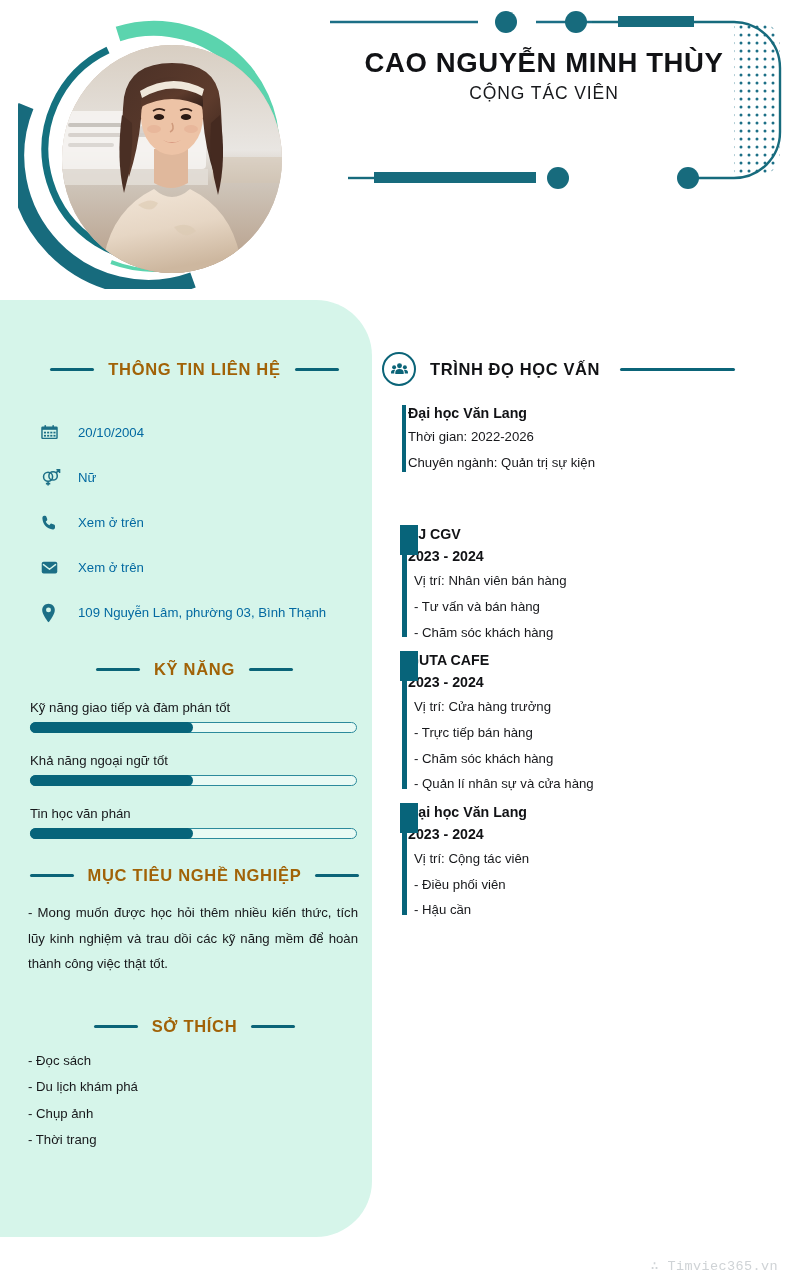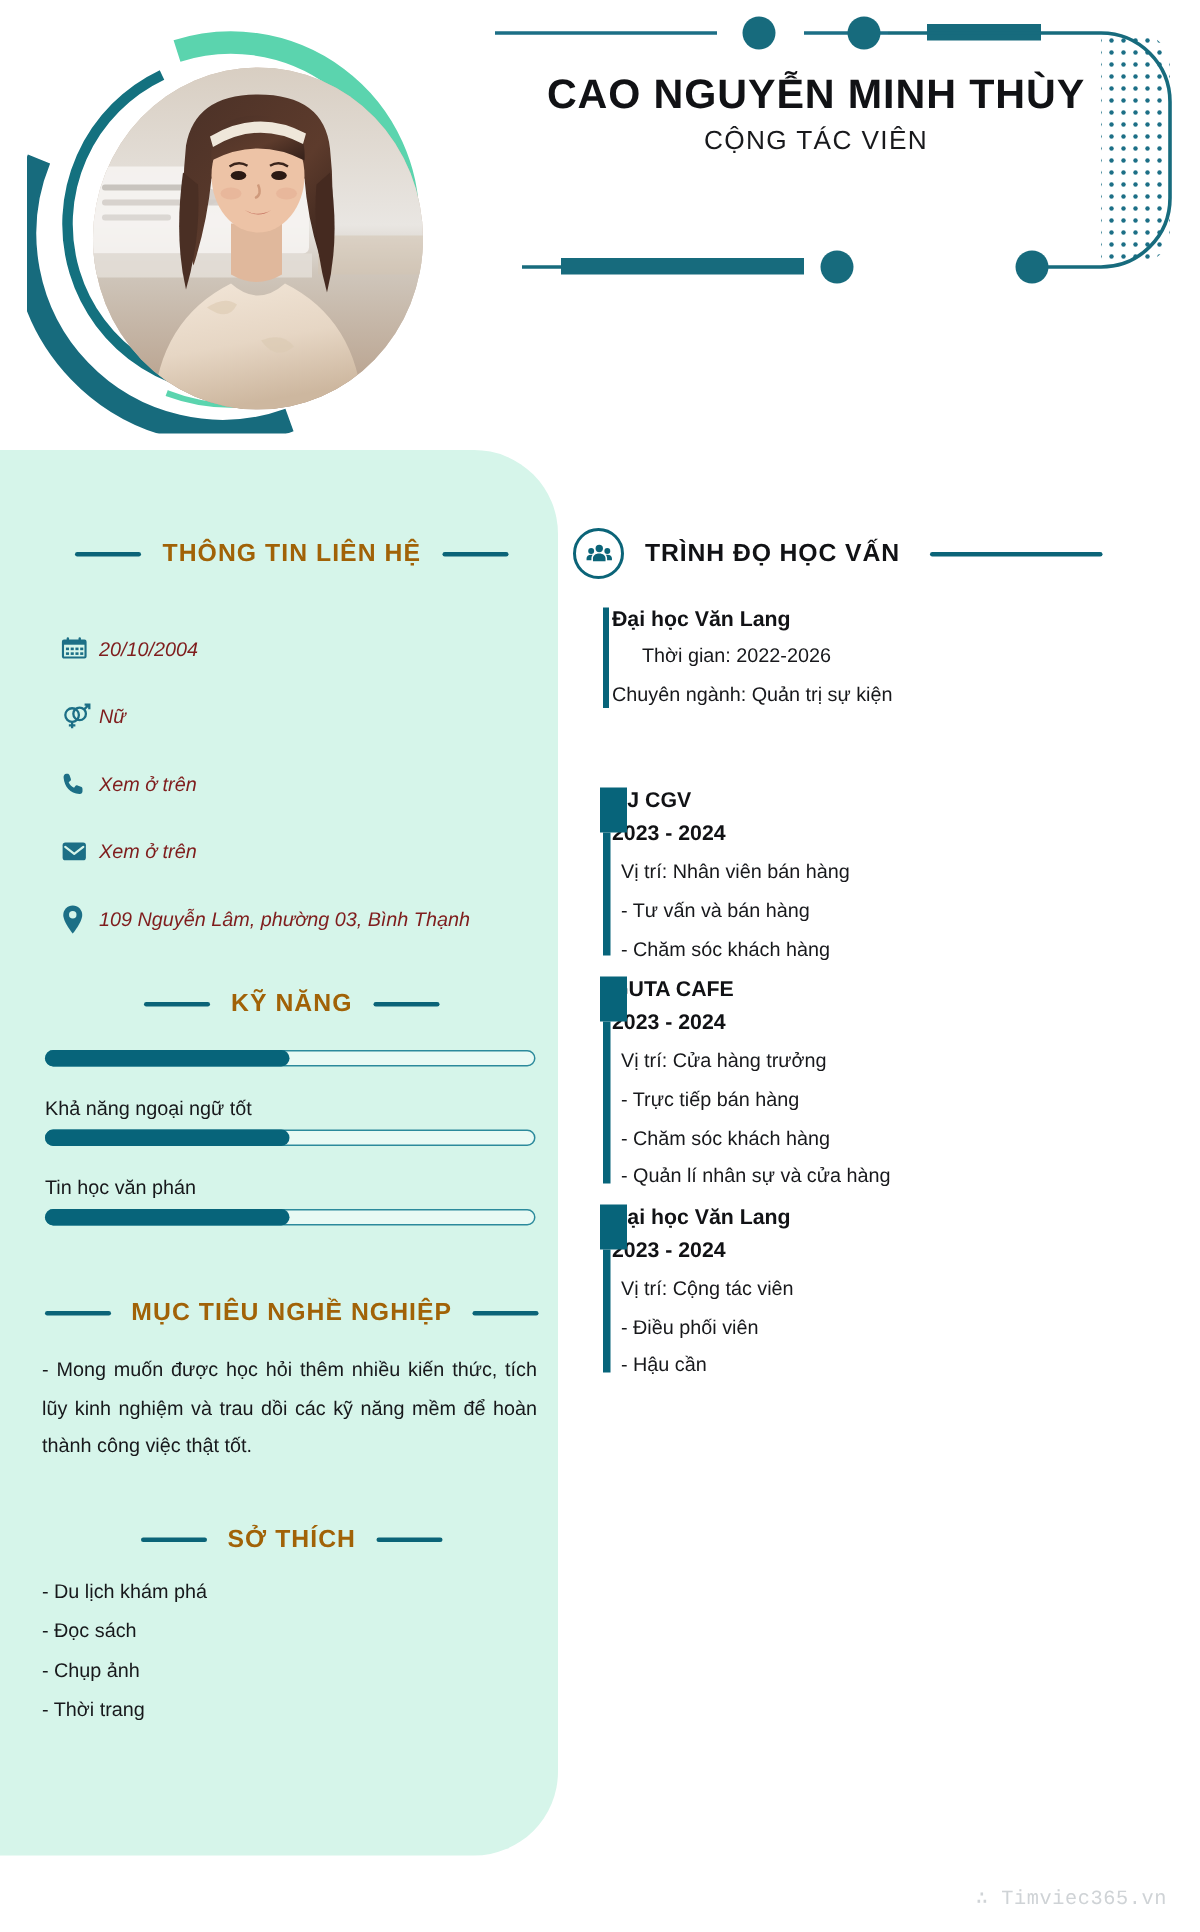--- a/index.html
+++ b/index.html
@@ -48,21 +48,21 @@
   }
   .sec-head .rule { height:3px; background:#0b6478; flex:0 0 auto; border-radius:2px; }
   .sec-title {
     font-size:16.5px; font-weight:bold; color:#a16207;
     letter-spacing:0.7px; white-space:nowrap;
   }
 
   .contact-list { position:absolute; left:40px; top:410px; width:310px; }
   .contact-row { display:flex; align-items:center; height:45px; }
   .c-ico { width:26px; flex:0 0 26px; display:flex; align-items:center; justify-content:flex-start; }
-  .c-txt { font-size:13.2px; color:#7f1d1d; margin-left:0;font-style:italic; }
+  .c-txt { font-size:13.2px; color:#0369a1; margin-left:12px; }
 
   .skill-list { position:absolute; left:30px; top:700px; width:327px; }
   .skill-item { margin-bottom:20px; }
   .skill-name { font-size:13.2px; color:#17181b; margin-bottom:7px; }
   .bar-track {
     position:relative; height:11px; border-radius:6px;
     border:1px solid #2c8a9c; background:#e8faf4;
   }
   .bar-fill {
     position:absolute; left:-1px; top:-1px; height:11px;
@@ -300,20 +300,21 @@
   </div>
 
   <div class="sec-head" style="position:absolute; left:22px; top:660px; width:345px;">
     <span class="rule" style="width:44px;"></span>
     <span class="sec-title">KỸ NĂNG</span>
     <span class="rule" style="width:44px;"></span>
   </div>
 
   <div class="skill-list">
     <div class="skill-item">
+      <div class="skill-name">Kỹ năng giao tiếp và đàm phán tốt</div>
       <div class="bar-track">
         <div class="bar-fill" style="width: 50%;"></div>
       </div>
     </div>
     <div class="skill-item">
       <div class="skill-name">Khả năng ngoại ngữ tốt</div>
       <div class="bar-track">
         <div class="bar-fill" style="width: 50%;"></div>
       </div>
     </div>
@@ -331,22 +332,22 @@
     <span class="rule" style="width:44px;"></span>
   </div>
   <div id="obj-text">- Mong muốn được học hỏi thêm nhiều kiến thức, tích lũy kinh nghiệm và trau dồi các kỹ năng mềm để hoàn thành công việc thật tốt.</div>
 
   <div class="sec-head" style="position:absolute; left:22px; top:1017px; width:345px;">
     <span class="rule" style="width:44px;"></span>
     <span class="sec-title">SỞ THÍCH</span>
     <span class="rule" style="width:44px;"></span>
   </div>
   <div class="hobby-list">
+    <div class="hobby-item">- Đọc sách</div>
     <div class="hobby-item">- Du lịch khám phá</div>
-    <div class="hobby-item">- Đọc sách</div>
     <div class="hobby-item">- Chụp ảnh</div>
     <div class="hobby-item">- Thời trang</div>
   </div>
 
   <div id="right-col">
 
     <div class="edu-head">
       <span class="edu-badge">
         <svg width="19" height="19" viewBox="0 0 24 24" fill="#0b6478">
           <circle cx="12" cy="7.2" r="3.1"></circle>
@@ -357,21 +358,21 @@
           <path d="M18.8 12.4c2.5 0 3.9 1.3 3.9 3.1v1.6h-4.1v-1.5c0-1.2-.4-2.3-1.1-3.1.4-.1.8-.1 1.3-.1z"></path>
         </svg>
       </span>
       <span class="edu-title">TRÌNH ĐỌ HỌC VẤN</span>
       <span class="edu-rule"></span>
     </div>
 
     <div class="edu-entry">
       <span class="spine"></span>
       <div class="e-org">Đại học Văn Lang</div>
-      <div class="e-role" style="padding-left:0;margin-left:20px;">Thời gian: 2022-2026</div>
+      <div class="e-role" style="padding-left:0;">Thời gian: 2022-2026</div>
       <div class="e-role" style="padding-left:0;">Chuyên ngành: Quản trị sự kiện</div>
     </div>
 
     <div style="height:20px;"></div>
 
     <div class="entry">
       <span class="chip"></span>
       <span class="spine" style="top:32px;"></span>
       <div class="e-org">CJ CGV</div>
       <div class="e-date">2023 - 2024</div>

